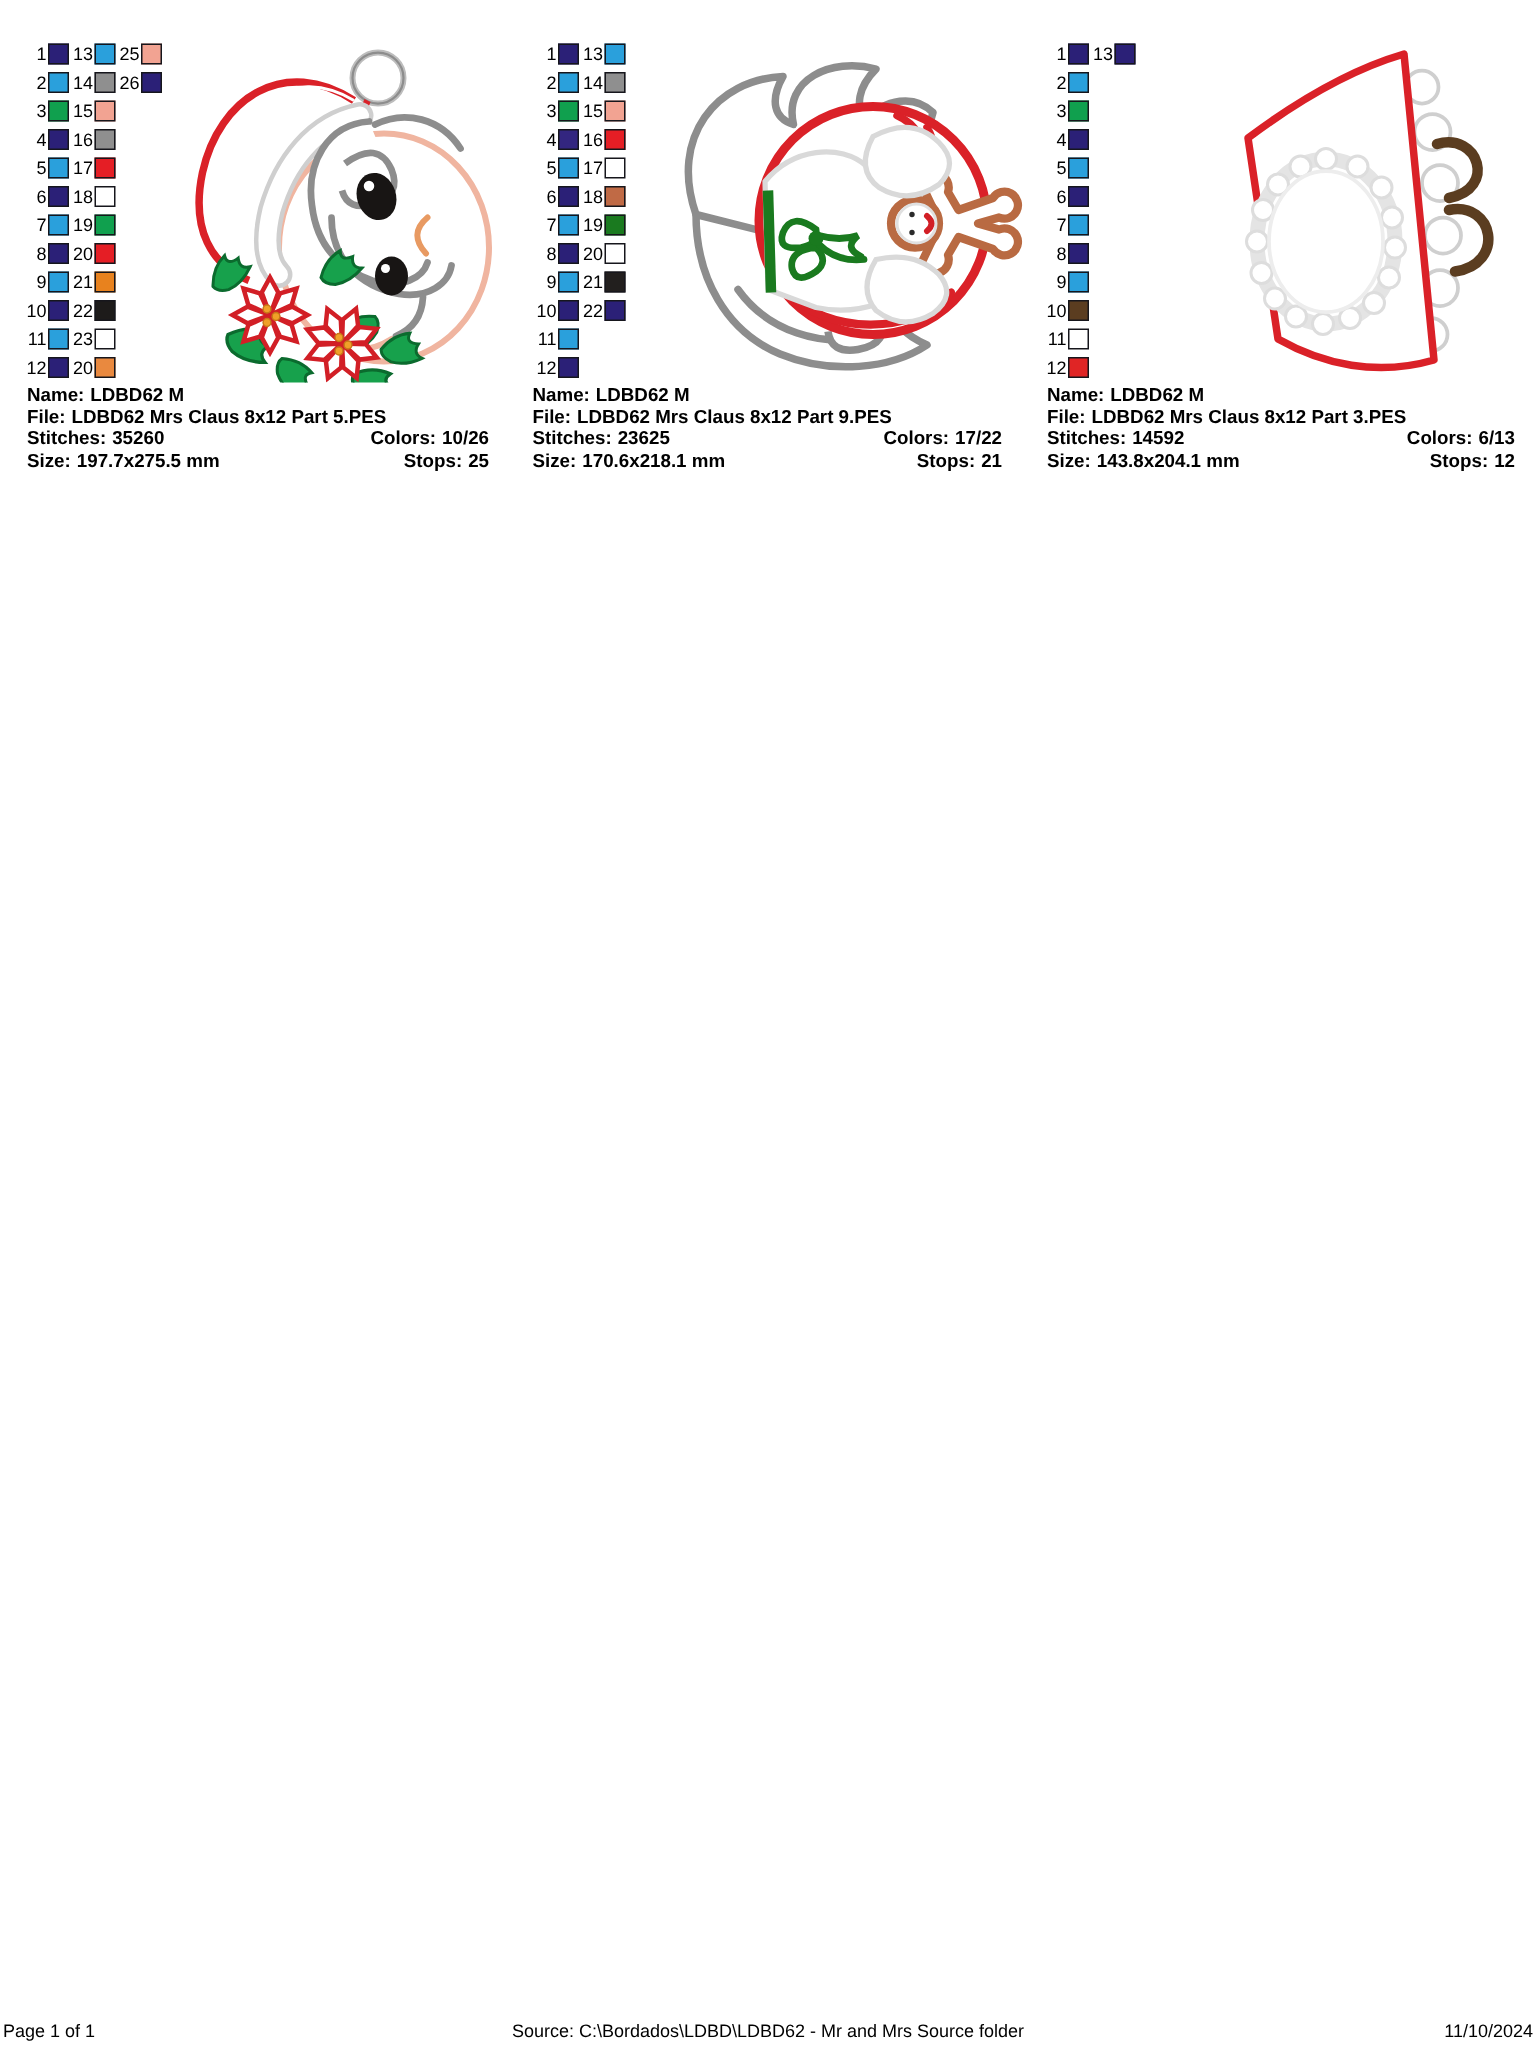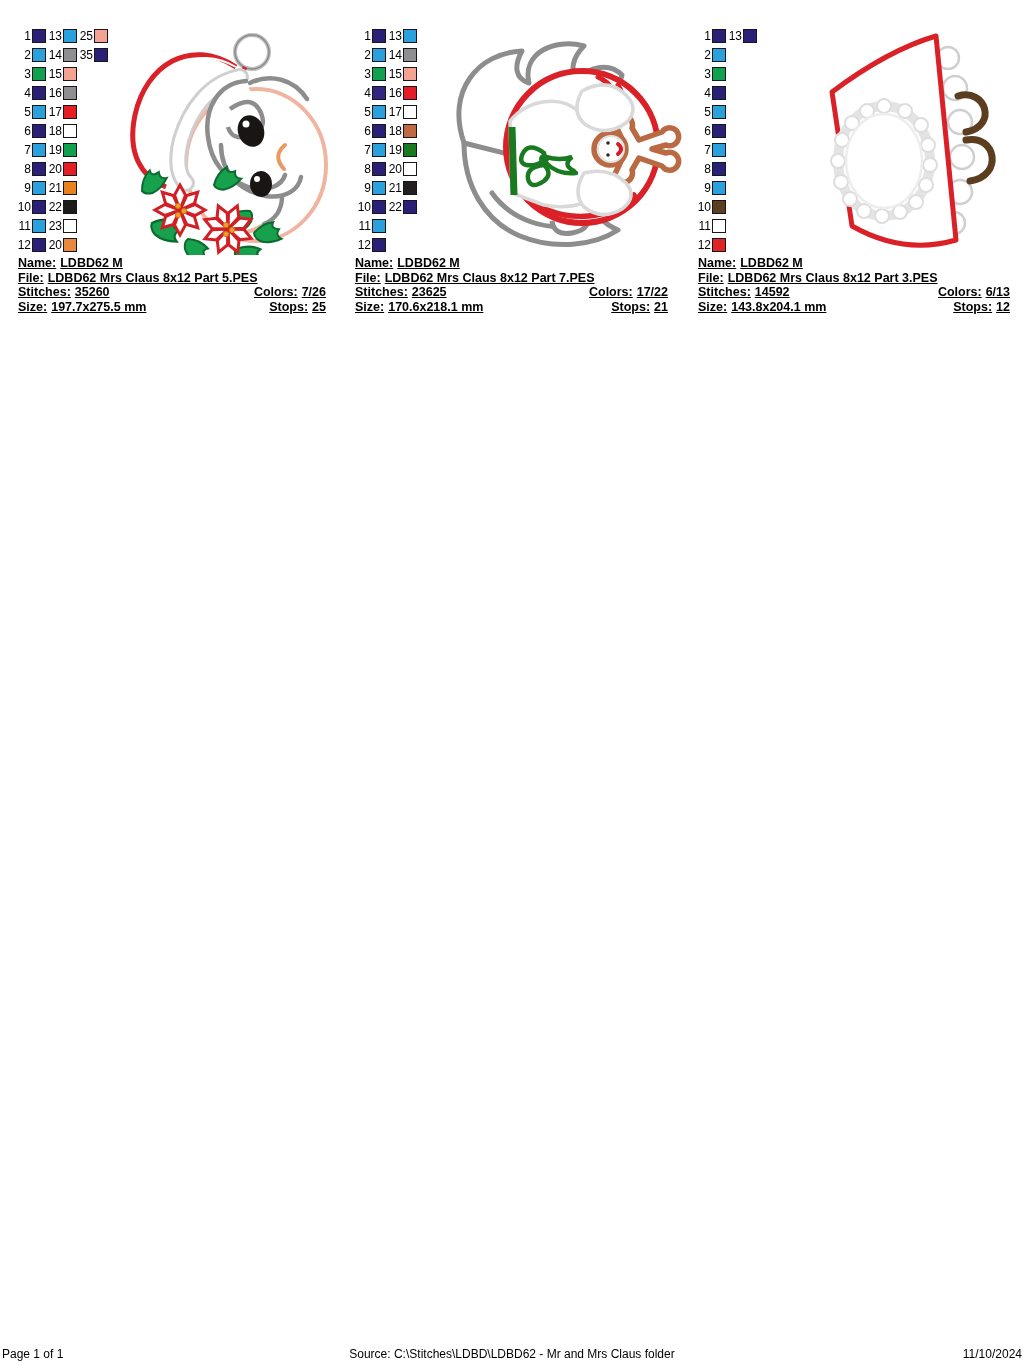--- a/index.html
+++ b/index.html
@@ -13,21 +13,21 @@
   .palette { position:absolute; left:16px; top:28px; width:100px; height:232px; }
   .pcell { position:absolute; display:flex; align-items:center; height:15px; }
   .pnum { display:inline-block; width:16px; text-align:right; font-size:12px; line-height:14px; padding-right:1px; }
   .psq { display:inline-block; width:14px; height:14px; border:1px solid #16161c; }
   
   .art { position:absolute; }
   
   .info { position:absolute; top:256px; font-weight:bold; font-size:12.5px; line-height:14.6px; }
   .info .row { display:flex; justify-content:space-between; white-space:nowrap; }
   .lbl { margin-right:4px; }
-  .pair { white-space:nowrap;text-decoration:underline; }
+  .pair { white-space:nowrap; }
   
   .footer { position:absolute; left:0; top:1347px; width:1024px; font-size:12px; line-height:14px; }
   .footer .pg { position:absolute; left:2px; }
   .footer .src { position:absolute; left:0; width:1024px; text-align:center; }
   .footer .dt { position:absolute; right:2px; }
 </style>
 </head>
 <body>
 
 <section class="panel" style="left:0;">
@@ -126,21 +126,21 @@
       </div>
       <div class="pcell" style="left: 31px; top: 209px;">
         <span class="pnum">20</span>
         <span class="psq" style="background: rgb(233, 137, 63);"></span>
       </div>
       <div class="pcell" style="left: 62px; top: 0px;">
         <span class="pnum">25</span>
         <span class="psq" style="background: rgb(242, 163, 146);"></span>
       </div>
       <div class="pcell" style="left: 62px; top: 19px;">
-        <span class="pnum">35</span>
+        <span class="pnum">26</span>
         <span class="psq" style="background: rgb(43, 32, 119);"></span>
       </div>
     </div>
 
   <svg class="art" style="left:118px; top:25px;" width="225" height="230" viewBox="0 0 225 230">
 
     <path d="M118 42 C 72 12, 28 40, 17 90 C 9 128, 23 152, 48 162" stroke="#da2128" stroke-width="5" fill="none"></path>
     <path d="M118 42 C 78 18, 38 44, 27 90 C 20 124, 31 146, 52 156" stroke="#ffffff" stroke-width="2" fill="none"></path>
 
     <circle cx="134" cy="27" r="17" fill="#ffffff" stroke="#bdbdbd" stroke-width="4"></circle>
@@ -216,21 +216,21 @@
 
   <div class="info" style="left:18px; width:308px;">
     <div class="row">
       <span class="pair"><span class="lbl">Name:</span><span>LDBD62 M</span></span>
     </div>
     <div class="row">
       <span class="pair"><span class="lbl">File:</span><span>LDBD62 Mrs Claus 8x12 Part 5.PES</span></span>
     </div>
     <div class="row">
       <span class="pair"><span class="lbl">Stitches:</span><span>35260</span></span>
-      <span class="pair"><span class="lbl">Colors:</span><span>7/26</span></span>
+      <span class="pair"><span class="lbl">Colors:</span><span>10/26</span></span>
     </div>
     <div class="row">
       <span class="pair"><span class="lbl">Size:</span><span>197.7x275.5 mm</span></span>
       <span class="pair"><span class="lbl">Stops:</span><span>25</span></span>
     </div>
   </div>
 </section>
 
 <section class="panel" style="left:340px;">
   <div class="palette">
@@ -365,21 +365,21 @@
 
     <path d="M150 66 q 26 -14 44 4 q 14 14 0 28 q -20 14 -40 2 q -16 -12 -4 -34 Z" fill="#ffffff" stroke="#d9d9d9" stroke-width="3.5"></path>
     <path d="M152 148 q 26 -6 42 10 q 12 14 -4 26 q -20 12 -38 -2 q -12 -14 0 -34 Z" fill="#ffffff" stroke="#d9d9d9" stroke-width="3.5"></path>
   </svg>
 
   <div class="info" style="left:15px; width:313px;">
     <div class="row">
       <span class="pair"><span class="lbl">Name:</span><span>LDBD62 M</span></span>
     </div>
     <div class="row">
-      <span class="pair"><span class="lbl">File:</span><span>LDBD62 Mrs Claus 8x12 Part 7.PES</span></span>
+      <span class="pair"><span class="lbl">File:</span><span>LDBD62 Mrs Claus 8x12 Part 9.PES</span></span>
     </div>
     <div class="row">
       <span class="pair"><span class="lbl">Stitches:</span><span>23625</span></span>
       <span class="pair"><span class="lbl">Colors:</span><span>17/22</span></span>
     </div>
     <div class="row">
       <span class="pair"><span class="lbl">Size:</span><span>170.6x218.1 mm</span></span>
       <span class="pair"><span class="lbl">Stops:</span><span>21</span></span>
     </div>
   </div>
@@ -492,15 +492,15 @@
     </div>
     <div class="row">
       <span class="pair"><span class="lbl">Size:</span><span>143.8x204.1 mm</span></span>
       <span class="pair"><span class="lbl">Stops:</span><span>12</span></span>
     </div>
   </div>
 </section>
 
 <div class="footer">
   <span class="pg">Page 1 of 1</span>
-  <span class="src">Source: C:\Stitches\LDBD\LDBD62 - Mr and Mrs Claus folder</span>
+  <span class="src">Source: C:\Bordados\LDBD\LDBD62 - Mr and Mrs Source folder</span>
   <span class="dt">11/10/2024</span>
 </div>
 
 </body></html>

